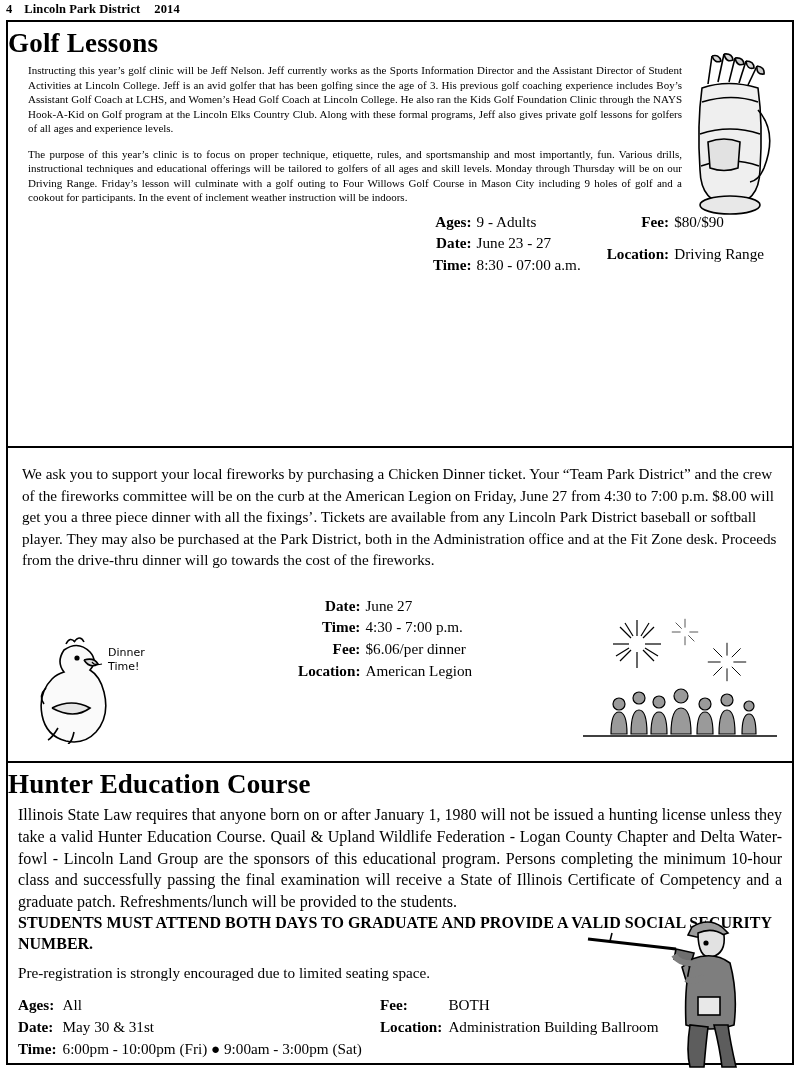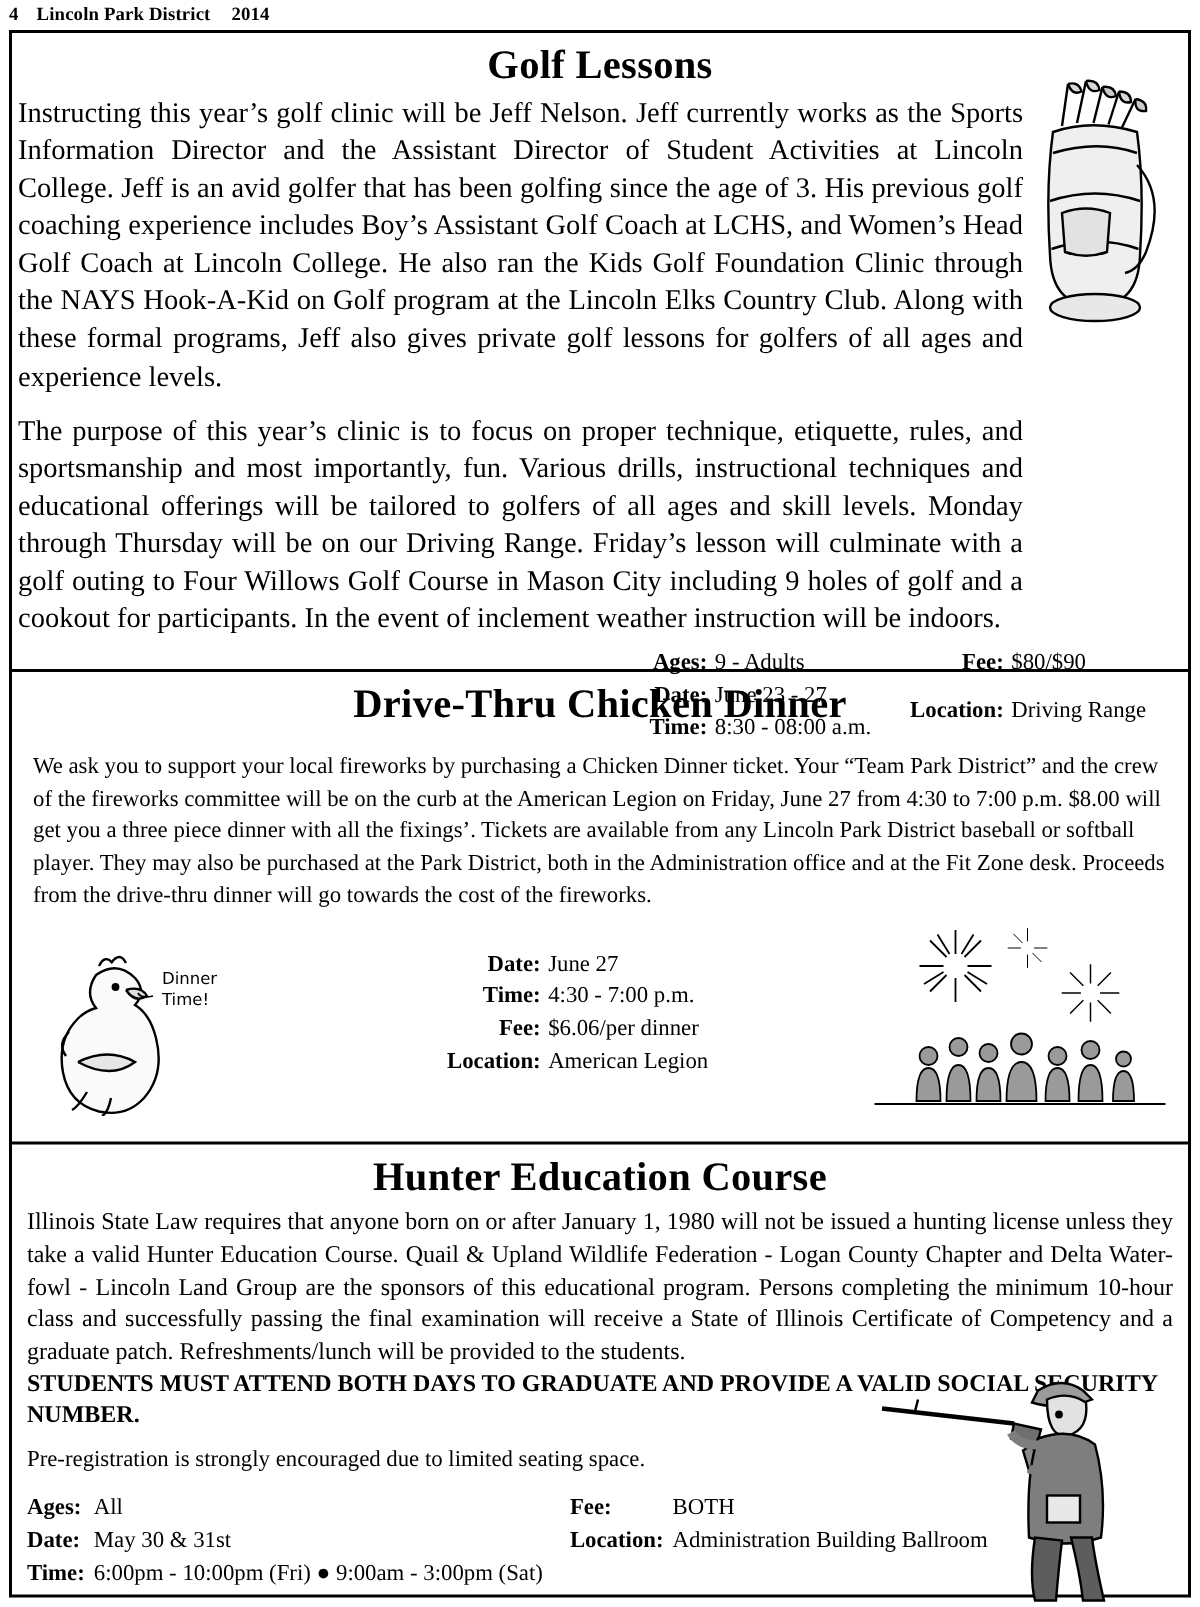--- a/index.html
+++ b/index.html
@@ -43,32 +43,31 @@
     position: relative;
   }
   .section {
     position: relative;
     box-sizing: border-box;
   }
   .section + .section {
     border-top: 2px solid #000;
   }
   .sec-title {
-    text-align: center;
     font-family: "Liberation Serif", serif;
     font-weight: bold;
     font-size: 27px;
     margin: 6px 0 4px 0;
     letter-spacing: 0.2px;
   }
   .body-text {
-    font-size: 19px;
+    font-size: 11px;
     line-height: 1.32;
     text-align: justify;
-    padding: 0 8px 0 4px;
+    padding: 0 8px 0 20px;
   }
   .body-text p {
     margin: 0 0 11px 0;
   }
   .body-text p:last-child { margin-bottom: 0; }
 
   
   #golf {
     height: 418px;
     padding-bottom: 2px;
@@ -180,21 +179,21 @@
           <div class="detail-row">
             <span class="detail-label">Ages:</span>
             <span class="detail-value">9 - Adults</span>
           </div>
           <div class="detail-row">
             <span class="detail-label">Date:</span>
             <span class="detail-value">June 23 - 27</span>
           </div>
           <div class="detail-row">
             <span class="detail-label">Time:</span>
-            <span class="detail-value">8:30 - 08:00 a.m.</span>
+            <span class="detail-value">8:30 - 07:00 a.m.</span>
           </div>
         </div>
         <div class="detail-col golf-col2">
           <div class="detail-row">
             <span class="detail-label">Fee:</span>
             <span class="detail-value">$80/$90</span>
           </div>
           <div class="detail-row">
             <span class="detail-label">Location:</span>
             <span class="detail-value">Driving Range</span>
@@ -224,21 +223,20 @@
           <path d="M30 92 q16 -6 32 0 l-2 26 q-14 5 -28 0 z" fill="#e2e2e2"></path>
 
           <path d="M80 60 q20 22 6 58 q-5 12 -14 14"></path>
 
           <ellipse cx="52" cy="155" rx="30" ry="9" fill="#e8e8e8"></ellipse>
         </g>
       </svg>
     </div>
 
     <div class="section" id="chicken">
-      <div class="sec-title">Drive-Thru Chicken Dinner</div>
       <div class="body-text">
         <p>We ask you to support your local fireworks by purchasing a Chicken Dinner ticket.  Your “Team Park District” and the crew of the fireworks committee will be on the curb at the American Legion on Friday, June 27 from 4:30 to 7:00 p.m.  $8.00 will get you a three piece dinner with all the fixings’.  Tickets are available from any Lincoln Park District baseball or softball player.  They may also be purchased at the Park District, both in the Administration office and at the Fit Zone desk.  Proceeds from the drive-thru dinner will go towards the cost of the fireworks.</p>
       </div>
 
       <div class="chicken-details">
         <div class="detail-col">
           <div class="detail-row">
             <span class="detail-label">Date:</span>
             <span class="detail-value">June 27</span>
           </div>

